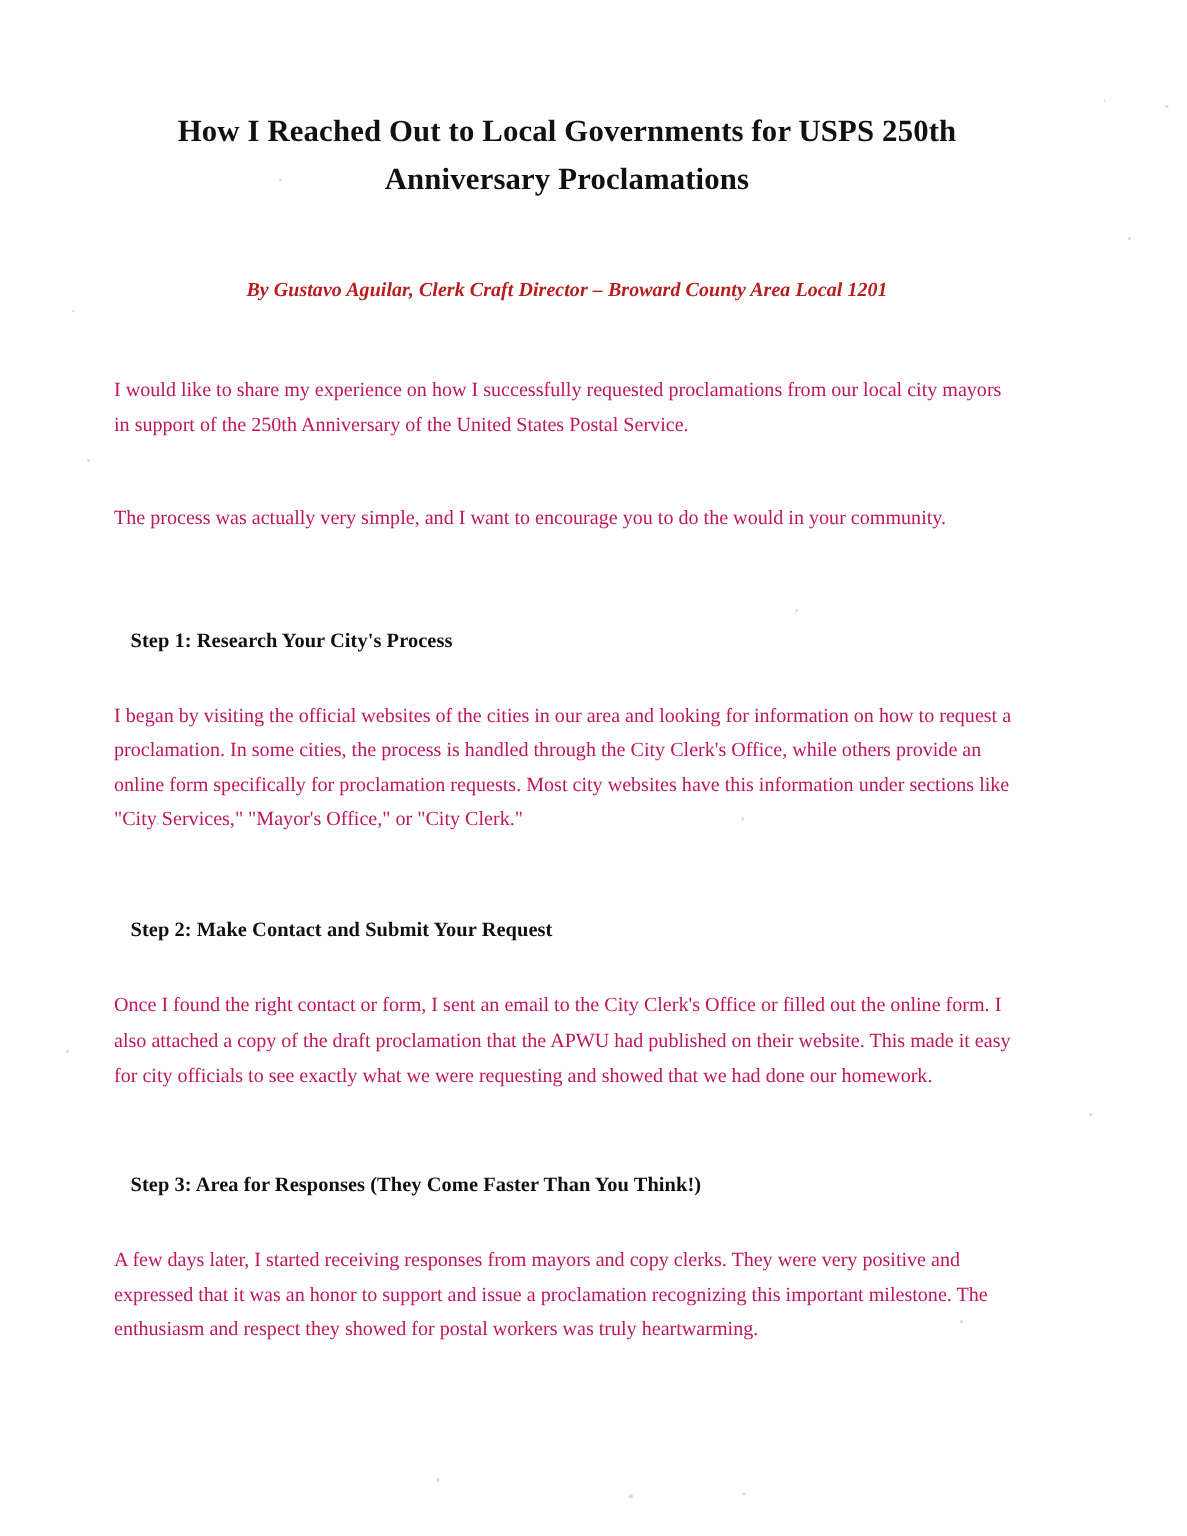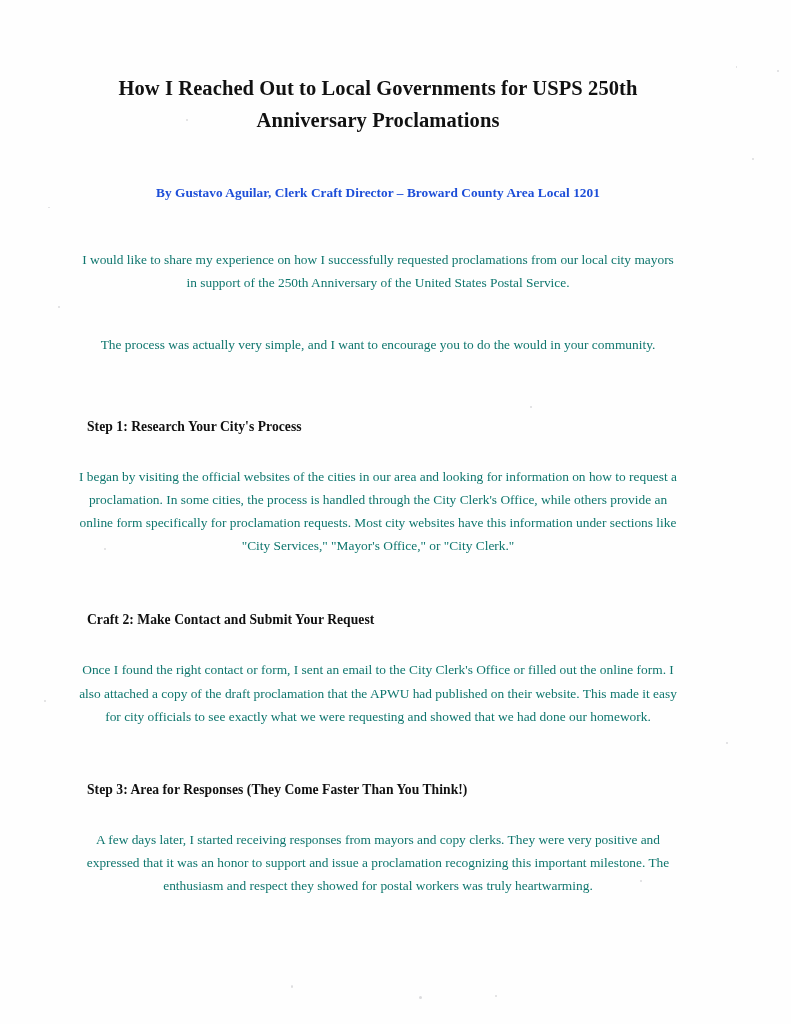--- a/index.html
+++ b/index.html
@@ -52,32 +52,33 @@
     line-height: 32px;
     text-align: center;
     letter-spacing: 0.1px;
     color: #111111;
   }
 
   .byline {
     margin: 0;
     padding-top: 49px;
     font-size: 13.3px;
+    font-style: italic;
     font-weight: bold;
     text-align: center;
-    color: #1d4ed8;
+    color: #b91c1c;
     letter-spacing: 0.05px;
   }
 
   .para {
     margin: 0;
     font-size: 13.4px;
     line-height: 23.2px;
-    text-align: center;
-    color: #0f766e;
+    text-align: left;
+    color: #be185d;
   }
 
   .para-intro-1 { padding-top: 47px; }
   .para-intro-2 { padding-top: 39px; }
 
   .step-head {
     margin: 11px;
     font-size: 13.6px;
     font-weight: bold;
     line-height: 20px;
@@ -121,21 +122,21 @@
 
     <p class="byline">By Gustavo Aguilar, Clerk Craft Director – Broward County Area Local 1201</p>
 
     <p class="para para-intro-1">I would like to share my experience on how I successfully requested proclamations from our local city mayors in support of the 250th Anniversary of the United States Postal Service.</p>
 
     <p class="para para-intro-2">The process was actually very simple, and I want to encourage you to do the would in your community.</p>
 
     <h2 class="step-head step-1-head">Step 1: Research Your City's Process</h2>
     <p class="para step-body">I began by visiting the official websites of the cities in our area and looking for information on how to request a proclamation. In some cities, the process is handled through the City Clerk's Office, while others provide an online form specifically for proclamation requests. Most city websites have this information under sections like "City Services," "Mayor's Office," or "City Clerk."</p>
 
-    <h2 class="step-head step-2-head">Craft 2: Make Contact and Submit Your Request</h2>
+    <h2 class="step-head step-2-head">Step 2: Make Contact and Submit Your Request</h2>
     <p class="para step-body">Once I found the right contact or form, I sent an email to the City Clerk's Office or filled out the online form. I also attached a copy of the draft proclamation that the APWU had published on their website. This made it easy for city officials to see exactly what we were requesting and showed that we had done our homework.</p>
 
     <h2 class="step-head step-3-head">Step 3: Area for Responses (They Come Faster Than You Think!)</h2>
     <p class="para step-body">A few days later, I started receiving responses from mayors and copy clerks. They were very positive and expressed that it was an honor to support and issue a proclamation recognizing this important milestone. The enthusiasm and respect they showed for postal workers was truly heartwarming.</p>
 
 
   </div>
 </div>
 
 </body></html>

